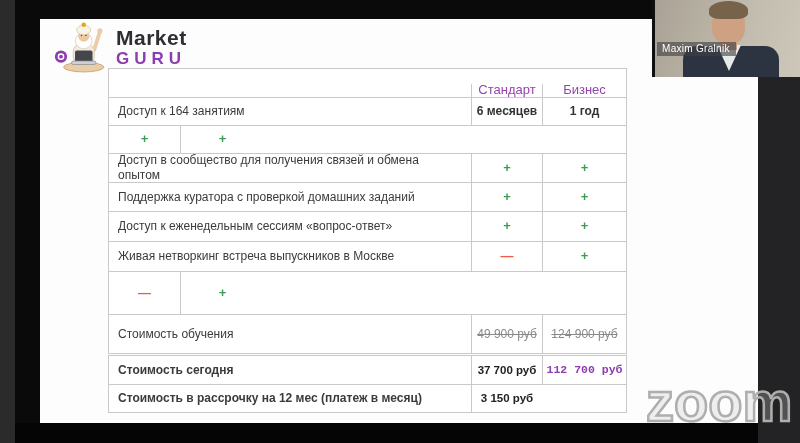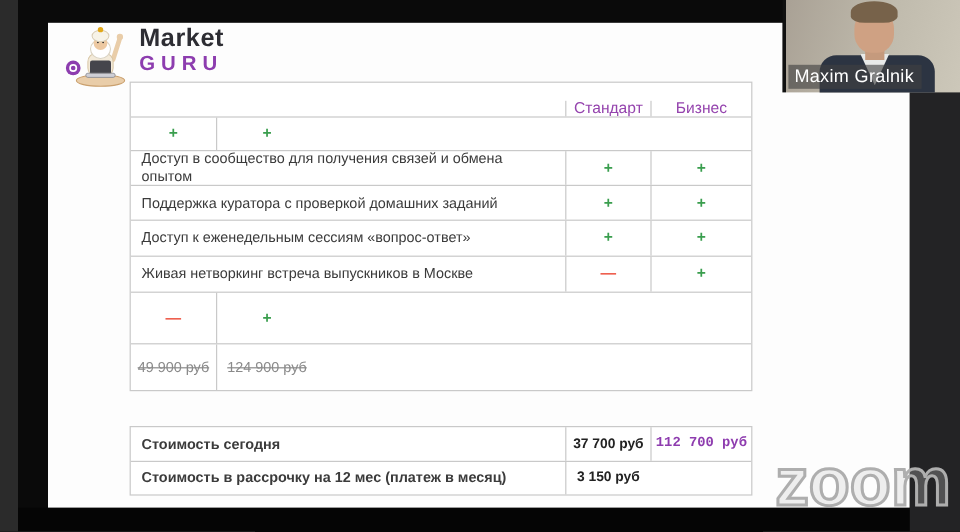--- a/index.html
+++ b/index.html
@@ -6,21 +6,21 @@
   .stage{position:relative;width:800px;height:443px;background:#0a0a0a;overflow:hidden;
          font-family:"Liberation Sans",sans-serif;}
   .left-strip{position:absolute;left:0;top:0;width:15px;height:443px;background:#2b2b2b;}
   .right-panel{position:absolute;left:758px;top:75px;width:42px;height:368px;background:#232325;}
   .bottom-bar{position:absolute;left:15px;top:423px;width:743px;height:20px;background:#050505;}
 
   
   .slide{position:absolute;left:40px;top:19px;width:718px;height:404px;background:#fdfdfd;}
 
   
-  .logo{position:absolute;left:14px;top:2px;display:flex;align-items:flex-start;gap:6px;}
+  .logo{position:absolute;left:14px;top:2px;display:flex;align-items:center;gap:6px;}
   .logo-text{display:flex;flex-direction:column;line-height:1;}
   .logo-market{font-size:21px;font-weight:800;color:#2d2d33;letter-spacing:.5px;}
   .logo-guru{font-size:17px;font-weight:800;color:#8d3daf;letter-spacing:5px;margin-top:2px;}
 
   
   .ptable{position:absolute;left:68px;background:#fff;border:1px solid #c9c9c9;width:519px;box-sizing:border-box;}
   .ptable.main{top:49px;}
   .ptable.summary{top:336px;}
   .trow{display:flex;box-sizing:border-box;align-items:stretch;}
   .trow:not(:first-child){border-top:1px solid #c9c9c9;}
@@ -47,22 +47,22 @@
         border-left:3px solid #101010;}
   .blazer{position:absolute;left:28px;top:46px;width:96px;height:40px;background:#2c3442;
         border-radius:14px 14px 0 0;}
   .shirt-v{position:absolute;left:62px;top:45px;width:24px;height:26px;background:#e8eae9;
         -webkit-clip-path:polygon(0 0,100% 0,50% 100%);clip-path:polygon(0 0,100% 0,50% 100%);}
   .neck{position:absolute;left:66px;top:38px;width:16px;height:12px;background:#c59a7d;}
   .face{position:absolute;left:57px;top:7px;width:33px;height:37px;border-radius:46% 46% 42% 42%;
         background:#cfa183;}
   .hair{position:absolute;left:54px;top:1px;width:39px;height:18px;border-radius:50% 50% 30% 30%;
         background:#77624a;}
-  .name-tag{position:absolute;left:2px;bottom:3px;background:rgba(64,64,64,.62);color:#fff;
-        font-size:15px;padding:1px 6px 2px 5px;letter-spacing:.3px;}
+  .name-tag{position:absolute;left:2px;bottom:21px;background:rgba(64,64,64,.62);color:#fff;
+        font-size:10px;padding:1px 6px 2px 5px;letter-spacing:.3px;}
 
   
   .zoom-watermark{position:absolute;left:646px;top:374px;font-size:56px;font-weight:700;
         line-height:1;letter-spacing:0;color:rgba(200,200,200,.28);
         -webkit-text-stroke:2.5px #aeaeae;z-index:9;}
 </style>
 </head>
 <body>
 
 <div class="stage">
@@ -95,20 +95,25 @@
       </div>
     </div>
 
     <div class="ptable main">
       <div class="trow h28">
         <div class="cell feature"></div>
         <div class="cell std col-h">Стандарт</div>
         <div class="cell biz col-h">Бизнес</div>
       </div>
       <div class="trow h28">
+        <div class="cell feature">Доступ к 164 занятиям</div>
+        <div class="cell std val-bold">6 месяцев</div>
+        <div class="cell biz val-bold">1 год</div>
+      </div>
+      <div class="trow h28">
         <div class="cell std plus">+</div>
         <div class="cell biz plus">+</div>
       </div>
       <div class="trow h29">
         <div class="cell feature">Доступ в сообщество для получения связей и обмена опытом</div>
         <div class="cell std plus">+</div>
         <div class="cell biz plus">+</div>
       </div>
       <div class="trow h29">
         <div class="cell feature">Поддержка куратора с проверкой домашних заданий</div>
@@ -123,20 +128,21 @@
       <div class="trow h30">
         <div class="cell feature">Живая нетворкинг встреча выпускников в Москве</div>
         <div class="cell std minus">—</div>
         <div class="cell biz plus">+</div>
       </div>
       <div class="trow h43">
         <div class="cell std minus">—</div>
         <div class="cell biz plus">+</div>
       </div>
       <div class="trow h39">
+        <div class="cell feature">Стоимость обучения</div>
         <div class="cell std strike">49&nbsp;900 руб</div>
         <div class="cell biz strike">124&nbsp;900 руб</div>
       </div>
     </div>
 
     <div class="ptable summary">
       <div class="trow h28">
         <div class="cell feature lbl-bold">Стоимость сегодня</div>
         <div class="cell std money">37&nbsp;700 руб</div>
         <div class="cell biz money purple">112&nbsp;700 руб</div>

